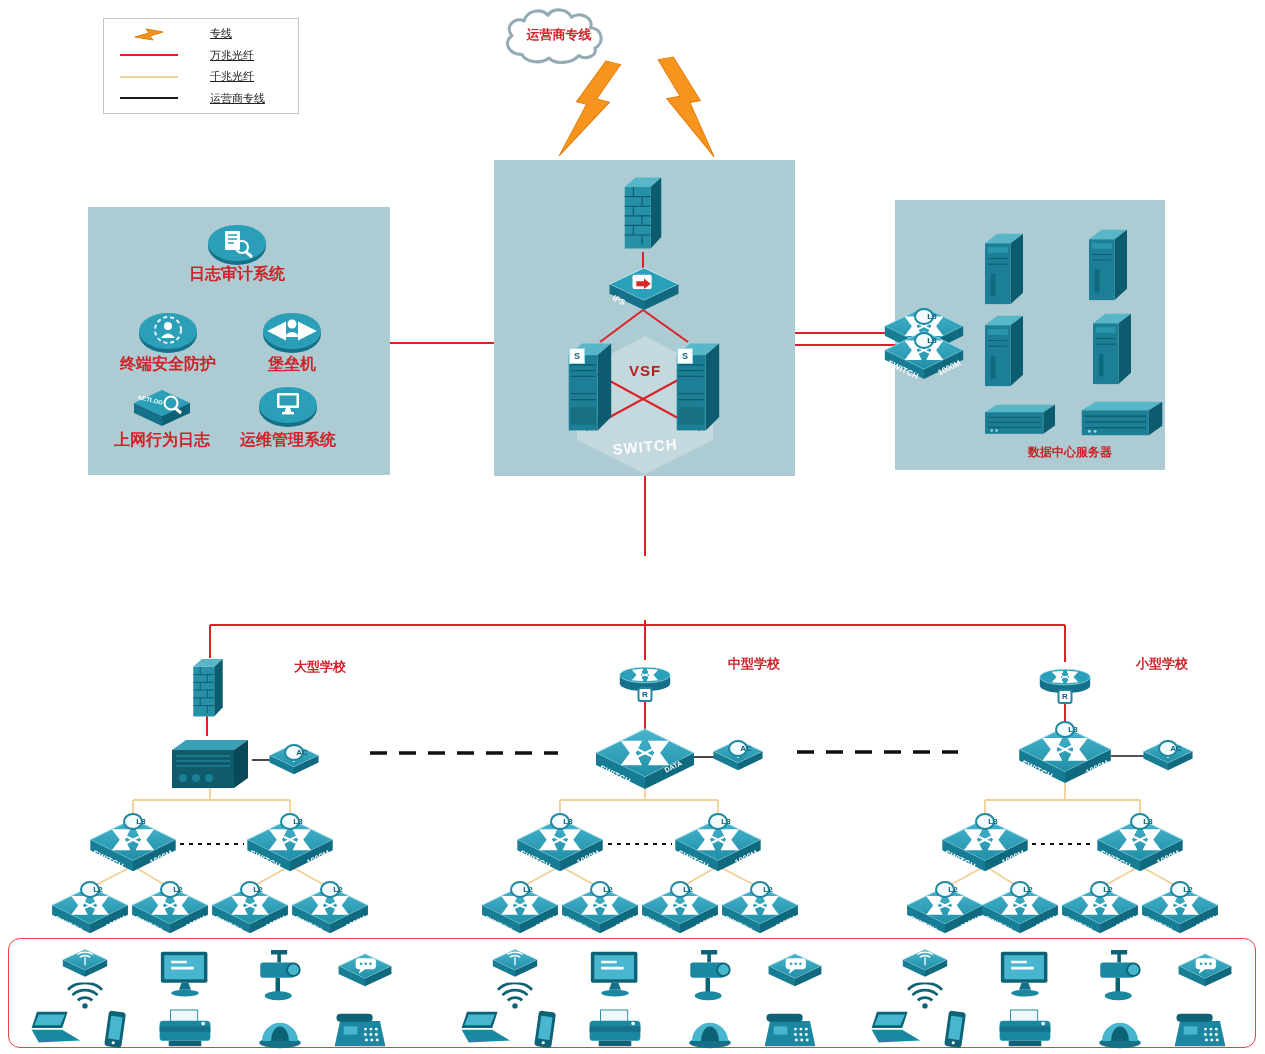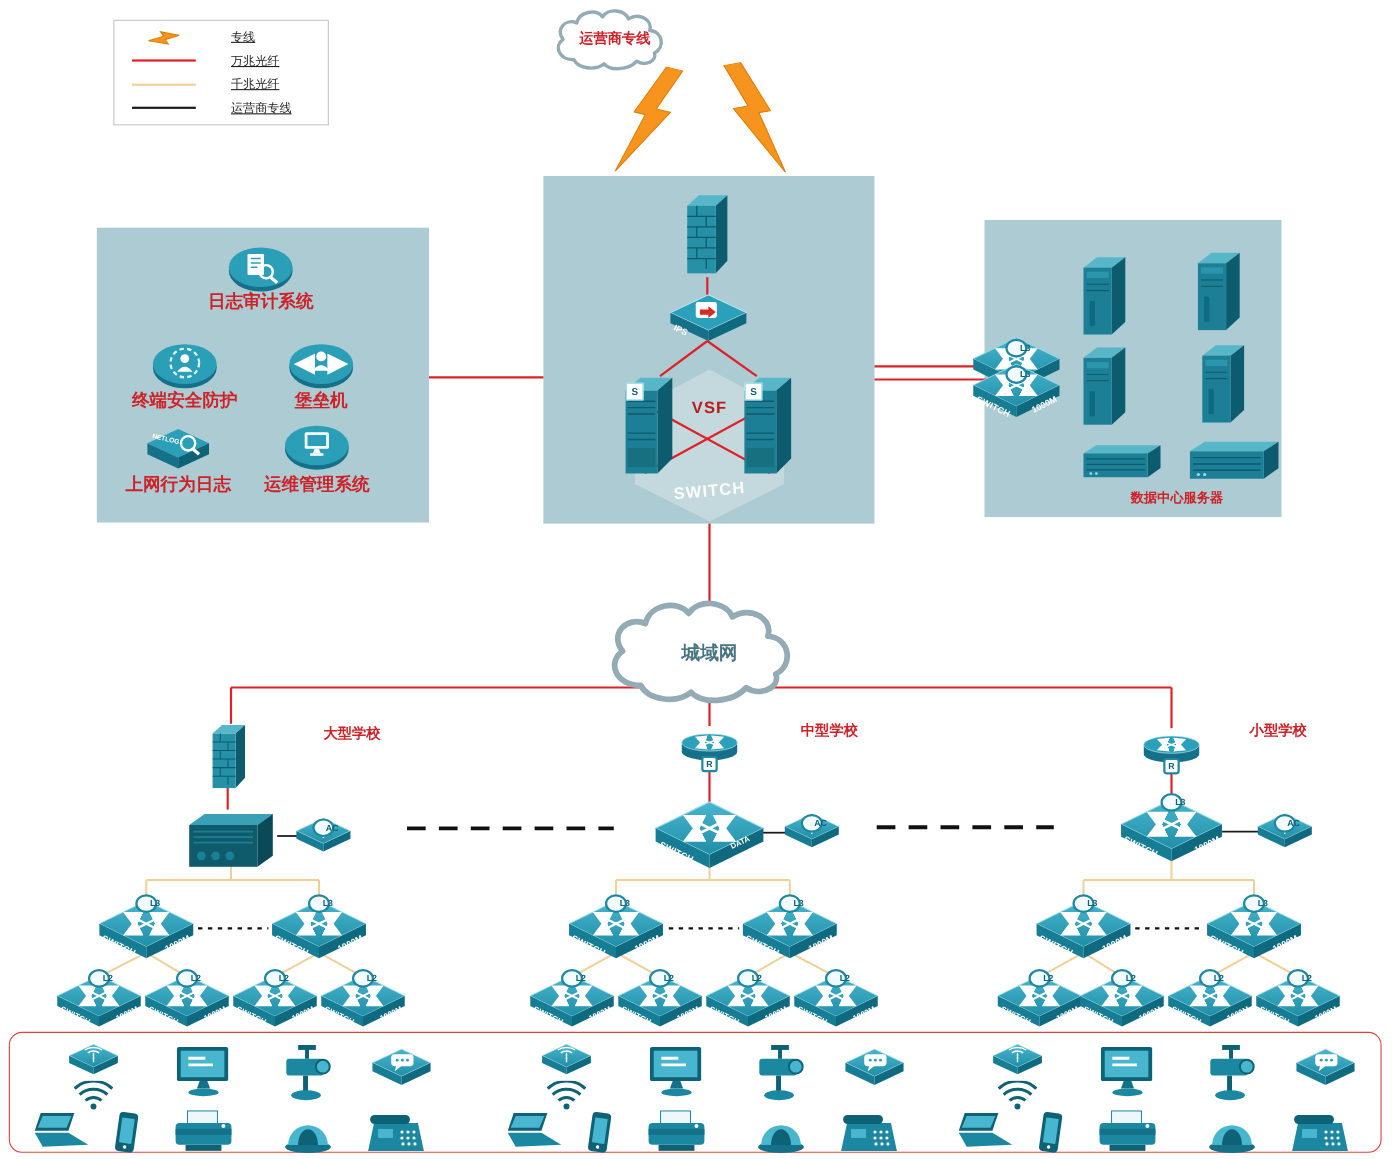--- a/index.html
+++ b/index.html
@@ -436,26 +436,20 @@
         <use href="#sym-rack" width="96" height="42"></use>
       </svg>
     </div>
 <div class="node" style="left:1076px;top:396px;width:92px;height:42px">
       <svg viewBox="0 0 96 42">
         <use href="#sym-rack" width="96" height="42"></use>
       </svg>
     </div>
 <div class="lbl" style="left:975px;top:444px;width:190px;font-size:12px">数据中心服务器</div>
 
-<div class="node" style="left:528px;top:542px;width:234px;height:104px">
-  <svg viewBox="0 0 200 100">
-        <use href="#sym-cloud" width="200" height="100"></use>
-      </svg>
-  <span class="cloud-label title" style="top:40px;font-size:17px;position:absolute">城域网</span>
-</div>
 
 <div class="lbl" style="left:288px;top:658px;width:64px;font-size:13px">大型学校</div>
 <div class="lbl" style="left:722px;top:655px;width:64px;font-size:13px">中型学校</div>
 <div class="lbl" style="left:1130px;top:655px;width:64px;font-size:13px">小型学校</div>
 
 <div class="node" style="left:188px;top:656px;width:40px;height:62px">
   <svg viewBox="0 0 50 80">
         <use href="#sym-firewall" width="50" height="80"></use>
       </svg>
 </div>

